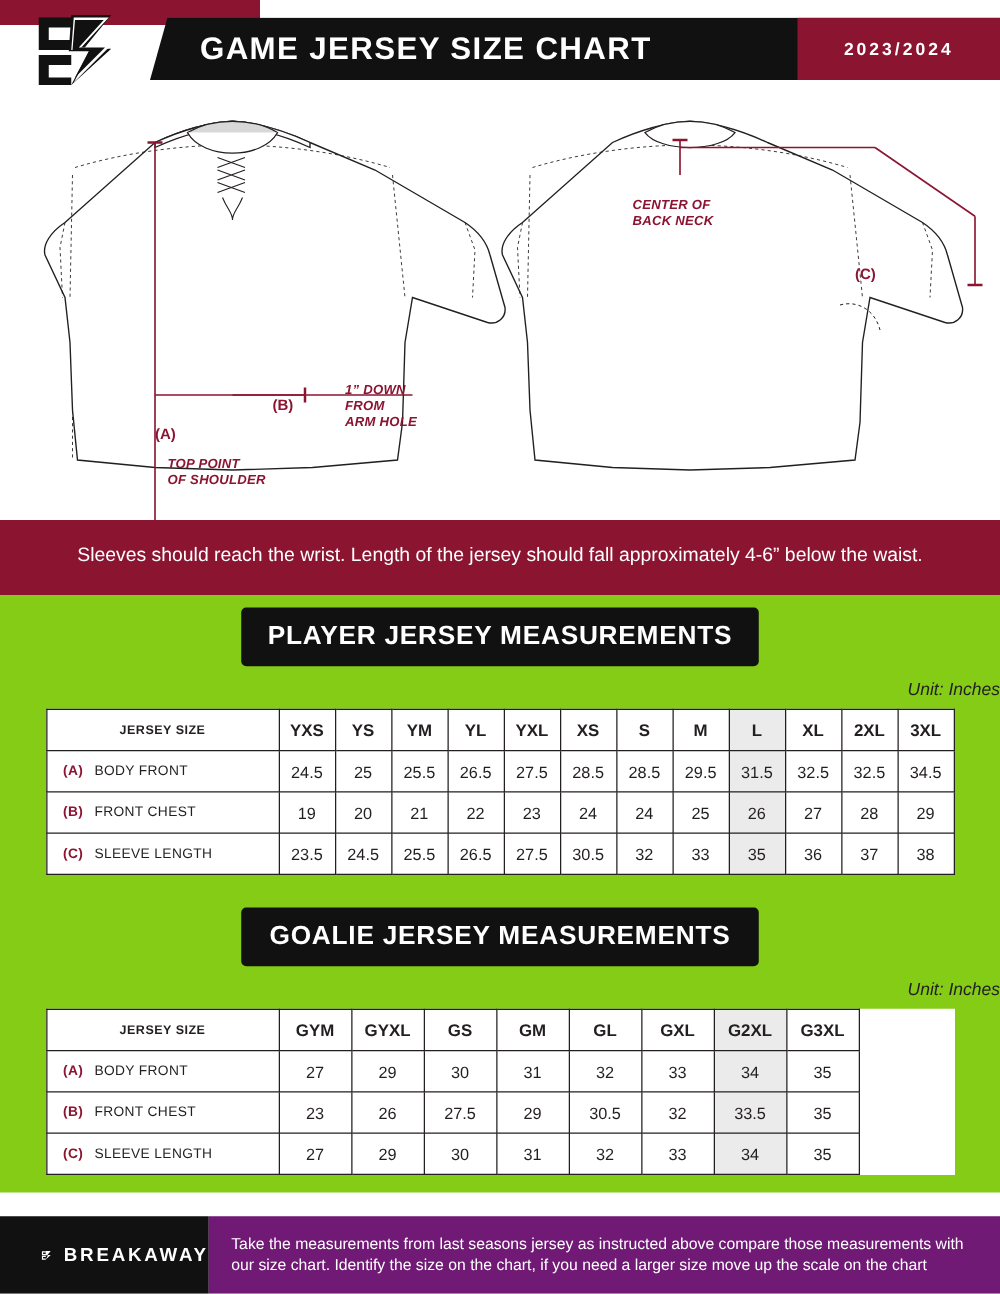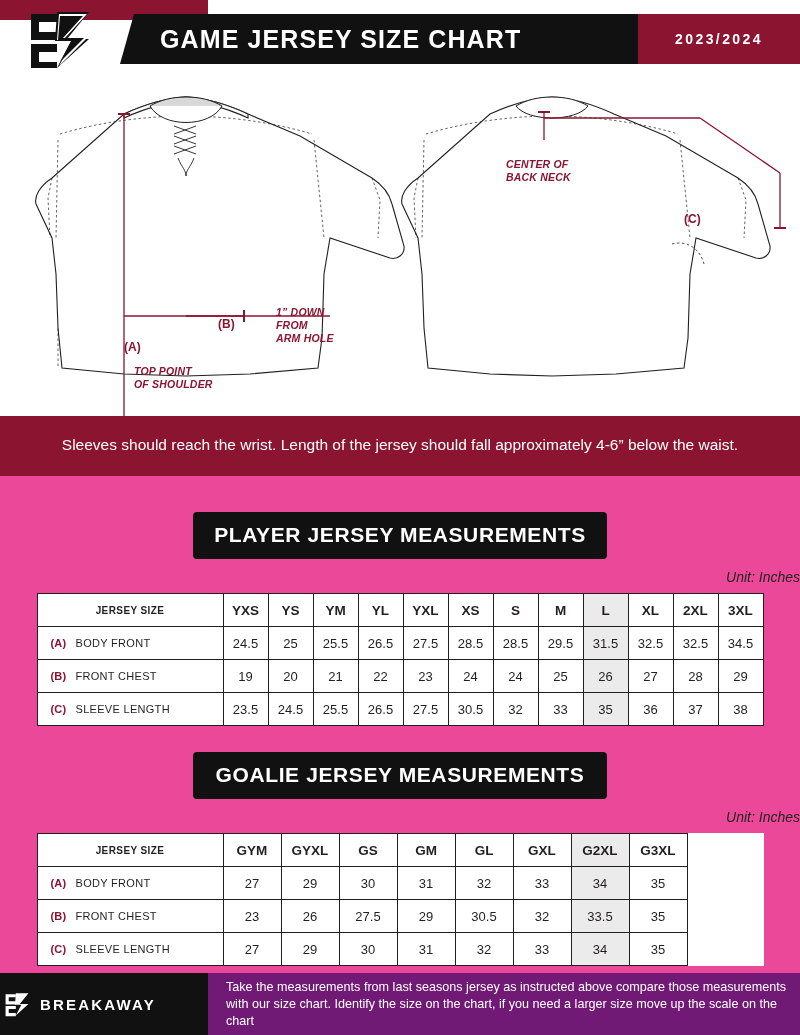--- a/index.html
+++ b/index.html
@@ -110,22 +110,22 @@
     text-align: center;
     padding: 18px 60px 20px;
     font-size: 15.5px;
     line-height: 1.45;
     z-index: 2;
   }
 
   
   .section {
     position: relative;
-    background: #ec4899;
-    padding: 36px 0 4px;
+    background: #84cc16;
+    padding: 10px 0 4px;
     z-index: 2;
   }
   .sec-title {
     margin: 0 auto;
     width: 414px;
     background: #111111;
     color: #ffffff;
     text-align: center;
     font-size: 21px;
     font-weight: bold;
@@ -186,26 +186,26 @@
   
   .footer {
     position: absolute;
     left: 0; bottom: 0;
     width: 800px;
     height: 62px;
     display: flex;
     z-index: 3;
   }
   .footer-left {
-    width: 208px;
+    width: 167px;
     background: #111111;
     display: flex;
     align-items: center;
     gap: 10px;
-    padding-left: 4px;
+    padding-left: 33px;
   }
   .footer-brand {
     color: #ffffff;
     font-size: 15px;
     font-weight: bold;
     letter-spacing: 2.2px;
   }
   .footer-right {
     flex: 1;
     background: #701a75;

